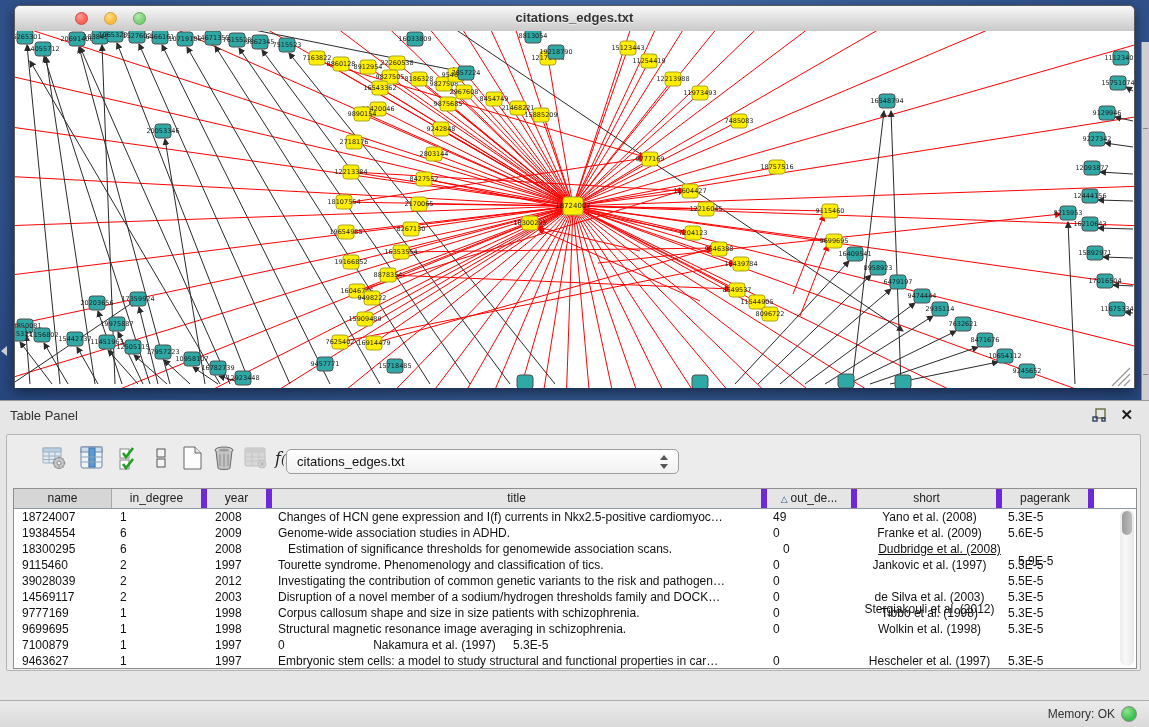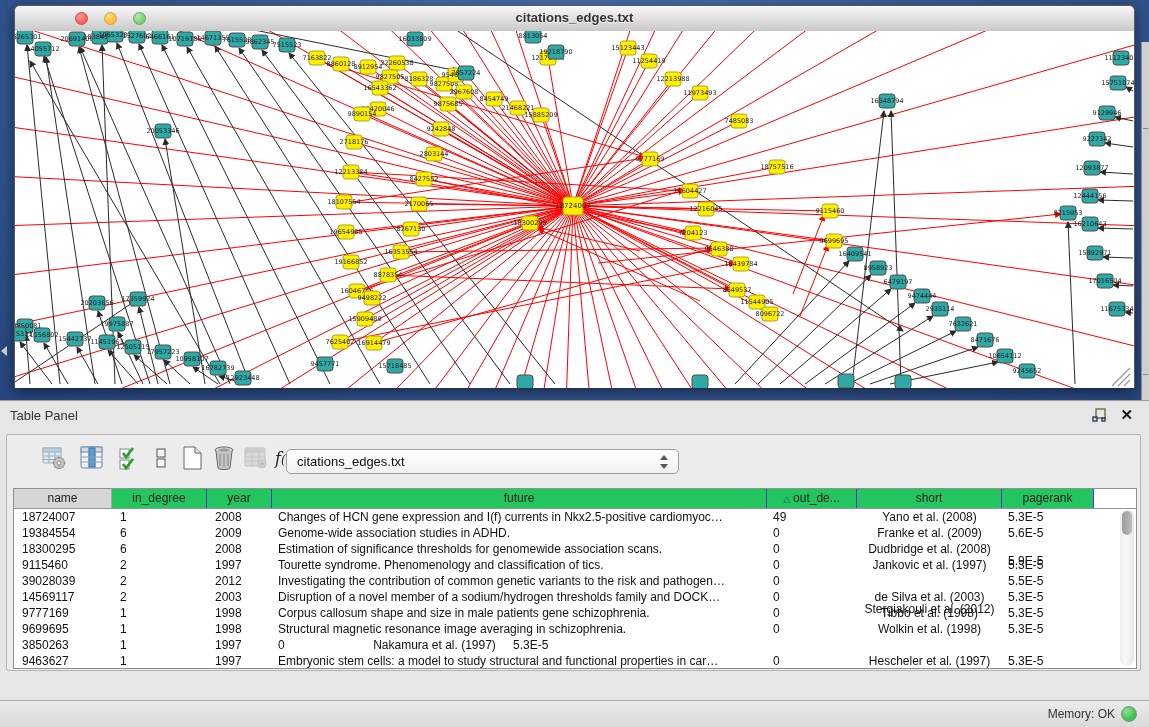--- a/index.html
+++ b/index.html
@@ -82,21 +82,21 @@
   #combo-arrows .dn{position:absolute;left:1px;bottom:1px;width:0;height:0;
     border-left:4px solid transparent;border-right:4px solid transparent;border-top:5px solid #555;}
   
   #node-table{
     position:absolute;left:6px;top:53px;width:1124px;height:181px;
     background:#fff;border:1px solid #8f8f8f;box-sizing:border-box;overflow:hidden;
   }
   #thead{display:flex;height:19px;border-bottom:1px solid #8a9aa4;}
   .hc{
     box-sizing:border-box;height:19px;line-height:18px;text-align:center;
-    font-size:12px;color:#222;background:#22c55e;border-right:1px solid #6d28d9;
+    font-size:12px;color:#222;background:#e5e5e5;border-right:6px solid #6d28d9;
     overflow:hidden;white-space:nowrap;cursor:pointer;
   }
   .hc.first{background:#d6d6d6;border-right:1px solid #a8a8a8;}
   .hc .sort{font-size:9px;margin-right:3px;color:#1a5f7f;}
   .tr{display:flex;height:16px;}
   .td{
     box-sizing:border-box;height:16px;line-height:16px;font-size:12px;color:#111;
     overflow:hidden;white-space:nowrap;padding-left:8px;cursor:default;
   }
   .td.c3{padding-left:6px;}
@@ -854,21 +854,21 @@
             <span class="dn"></span>
           </span>
       </div>
     </div>
 
     <div id="node-table">
       <div id="thead">
           <div class="hc first" style="width: 98px;">name</div>
           <div class="hc" style="width: 95px;">in_degree</div>
           <div class="hc" style="width: 65px;">year</div>
-          <div class="hc" style="width: 495px;">future</div>
+          <div class="hc" style="width: 495px;">title</div>
           <div class="hc" style="width: 90px;"><span class="sort">△</span>out_de...</div>
           <div class="hc" style="width: 145px;">short</div>
           <div class="hc" style="width: 92px;">pagerank</div>
         </div>
       <div id="tbody">
           <div class="tr">
             <div class="td c0" style="width: 98px;">18724007</div>
             <div class="td c1" style="width: 95px;">1</div>
             <div class="td c2" style="width: 65px;">2008</div>
             <div class="td c3" style="width: 495px;">Changes of HCN gene expression and I(f) currents in Nkx2.5-positive cardiomyoc…</div>
@@ -882,23 +882,23 @@
             <div class="td c2" style="width: 65px;">2009</div>
             <div class="td c3" style="width: 495px;">Genome-wide association studies in ADHD.</div>
             <div class="td c4" style="width: 90px;">0</div>
             <div class="td c5" style="width: 145px;">Franke et al. (2009)</div>
             <div class="td c6" style="width: 92px;">5.6E-5</div>
           </div>
           <div class="tr">
             <div class="td c0" style="width: 98px;">18300295</div>
             <div class="td c1" style="width: 95px;">6</div>
             <div class="td c2" style="width: 65px;">2008</div>
-            <div class="td c3" style="width: 495px;">Estimation of significance thresholds for genomewide association scans.</div>
+            <div class="td c3" style="width: 495px; margin-left: 10px;">Estimation of significance thresholds for genomewide association scans.</div>
             <div class="td c4" style="width: 90px;">0</div>
-            <div class="td c5" style="width: 145px;">Dudbridge et al. (2008)</div>
+            <div class="td c5" style="width: 145px; text-decoration: underline;">Dudbridge et al. (2008)</div>
             <div class="td c6" style="width: 92px; margin-top: 12px;">5.9E-5</div>
           </div>
           <div class="tr">
             <div class="td c0" style="width: 98px;">9115460</div>
             <div class="td c1" style="width: 95px;">2</div>
             <div class="td c2" style="width: 65px;">1997</div>
             <div class="td c3" style="width: 495px;">Tourette syndrome. Phenomenology and classification of tics.</div>
             <div class="td c4" style="width: 90px;">0</div>
             <div class="td c5" style="width: 145px;">Jankovic et al. (1997)</div>
             <div class="td c6" style="width: 92px;">5.3E-5</div>
@@ -918,36 +918,36 @@
             <div class="td c2" style="width: 65px;">2003</div>
             <div class="td c3" style="width: 495px;">Disruption of a novel member of a sodium/hydrogen thresholds family and DOCK…</div>
             <div class="td c4" style="width: 90px;">0</div>
             <div class="td c5" style="width: 145px;">de Silva et al. (2003)</div>
             <div class="td c6" style="width: 92px;">5.3E-5</div>
           </div>
           <div class="tr">
             <div class="td c0" style="width: 98px;">9777169</div>
             <div class="td c1" style="width: 95px;">1</div>
             <div class="td c2" style="width: 65px;">1998</div>
-            <div class="td c3" style="width: 495px;">Corpus callosum shape and size in male patients gene schizophrenia.</div>
+            <div class="td c3" style="width: 495px;">Corpus callosum shape and size in size patients with schizophrenia.</div>
             <div class="td c4" style="width: 90px;">0</div>
             <div class="td c5" style="width: 145px;">Tibbo et al. (1998)</div>
             <div class="td c6" style="width: 92px;">5.3E-5</div>
           </div>
           <div class="tr">
             <div class="td c0" style="width: 98px;">9699695</div>
             <div class="td c1" style="width: 95px;">1</div>
             <div class="td c2" style="width: 65px;">1998</div>
             <div class="td c3" style="width: 495px;">Structural magnetic resonance image averaging in schizophrenia.</div>
             <div class="td c4" style="width: 90px;">0</div>
             <div class="td c5" style="width: 145px;">Wolkin et al. (1998)</div>
             <div class="td c6" style="width: 92px;">5.3E-5</div>
           </div>
           <div class="tr">
-            <div class="td c0" style="width: 98px;">3850263</div>
+            <div class="td c0" style="width: 98px;">7100879</div>
             <div class="td c1" style="width: 95px;">1</div>
             <div class="td c2" style="width: 65px;">1997</div>
             <div class="td c4" style="width: 90px;">0</div>
             <div class="td c5" style="width: 145px;">Nakamura et al. (1997)</div>
             <div class="td c6" style="width: 92px;">5.3E-5</div>
           </div>
           <div class="tr">
             <div class="td c0" style="width: 98px;">9463627</div>
             <div class="td c1" style="width: 95px;">1</div>
             <div class="td c2" style="width: 65px;">1997</div>

